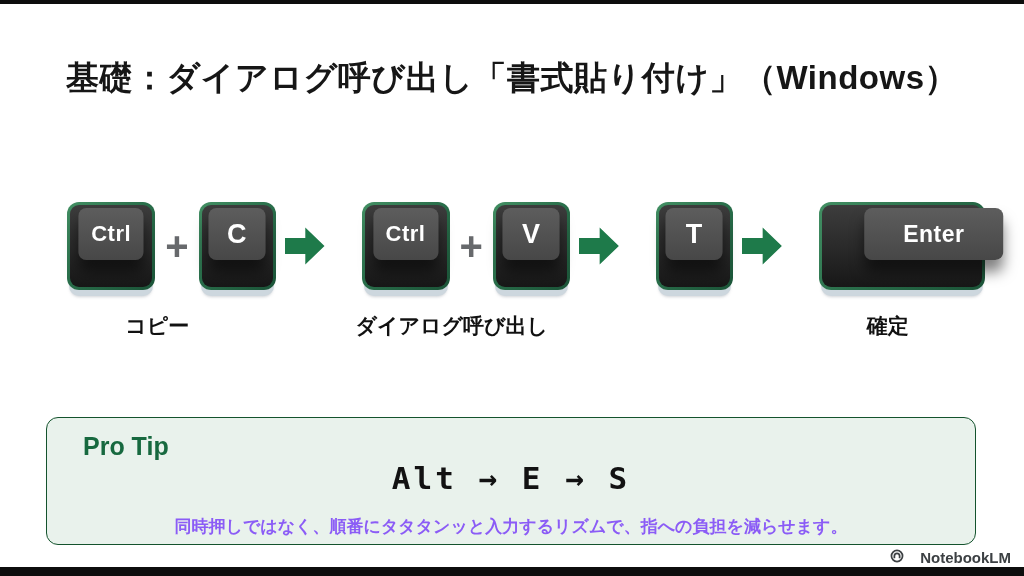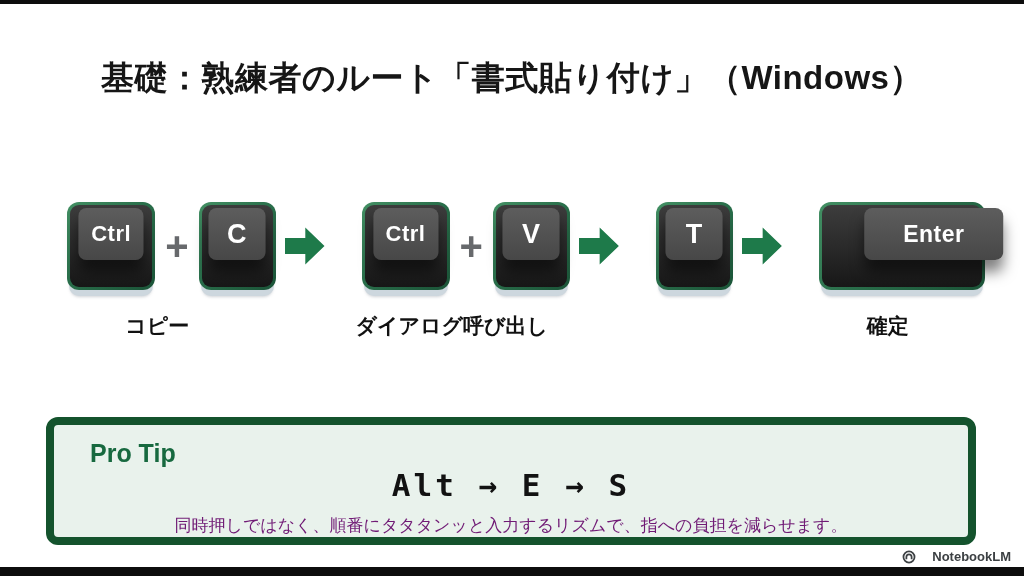--- a/index.html
+++ b/index.html
@@ -62,54 +62,54 @@
   }
   .flow-arrow{
     width:40px;height:42px;background:#1e7a4a;
     clip-path:polygon(0% 31%,52% 31%,52% 6%,100% 50%,52% 94%,52% 69%,0% 69%);
   }
 
   
   .protip-box{
     position:absolute;left:46px;top:417px;width:930px;height:128px;
     box-sizing:border-box;background:#e9f2ec;
-    border:8px solid #14532d;border-radius:12px;
+    border:1px solid #14532d;border-radius:12px;
   }
   .protip-badge{
     position:absolute;left:36px;top:14px;
     font-size:25px;font-weight:800;color:#17693f;
   }
   .protip-heading{
     position:absolute;top:11px;left:0;width:100%;text-align:center;
     font-size:24px;font-weight:800;color:#0e0e0e;
   }
   .protip-sequence{
     position:absolute;top:42px;left:0;width:100%;text-align:center;
     font-family:"DejaVu Sans Mono","Liberation Mono",monospace;
     font-size:31px;font-weight:700;color:#121212;letter-spacing:3px;
   }
   .protip-desc{
-    position:absolute;top:89px;left:0;width:100%;text-align:center;
-    font-size:17px;font-weight:400;color:#701a75;
+    position:absolute;top:97px;left:0;width:100%;text-align:center;
+    font-size:17px;font-weight:700;color:#8b5cf6;
   }
 
   
   .brand{
     position:absolute;right:13px;top:549px;
-    display:flex;align-items:center;gap:16px;
-    color:#3c4043;font-size:13px;font-weight:700;
+    display:flex;align-items:flex-start;gap:16px;
+    color:#3c4043;font-size:15px;font-weight:700;
   }
   .brand svg{display:block;}
 </style>
 </head>
 <body>
 
 <div class="letterbox top"></div>
 
-<h1 class="slide-title">基礎：熟練者のルート「書式貼り付け」（Windows）</h1>
+<h1 class="slide-title">基礎：ダイアログ呼び出し「書式貼り付け」（Windows）</h1>
 
 <div class="keys-row">
 
   <div class="key-group">
     <div class="group-keys">
       <div class="key w-ctrl">
         <div class="key-body"></div>
         <span class="cap">Ctrl</span>
       </div>
       <div class="joiner">+</div>

